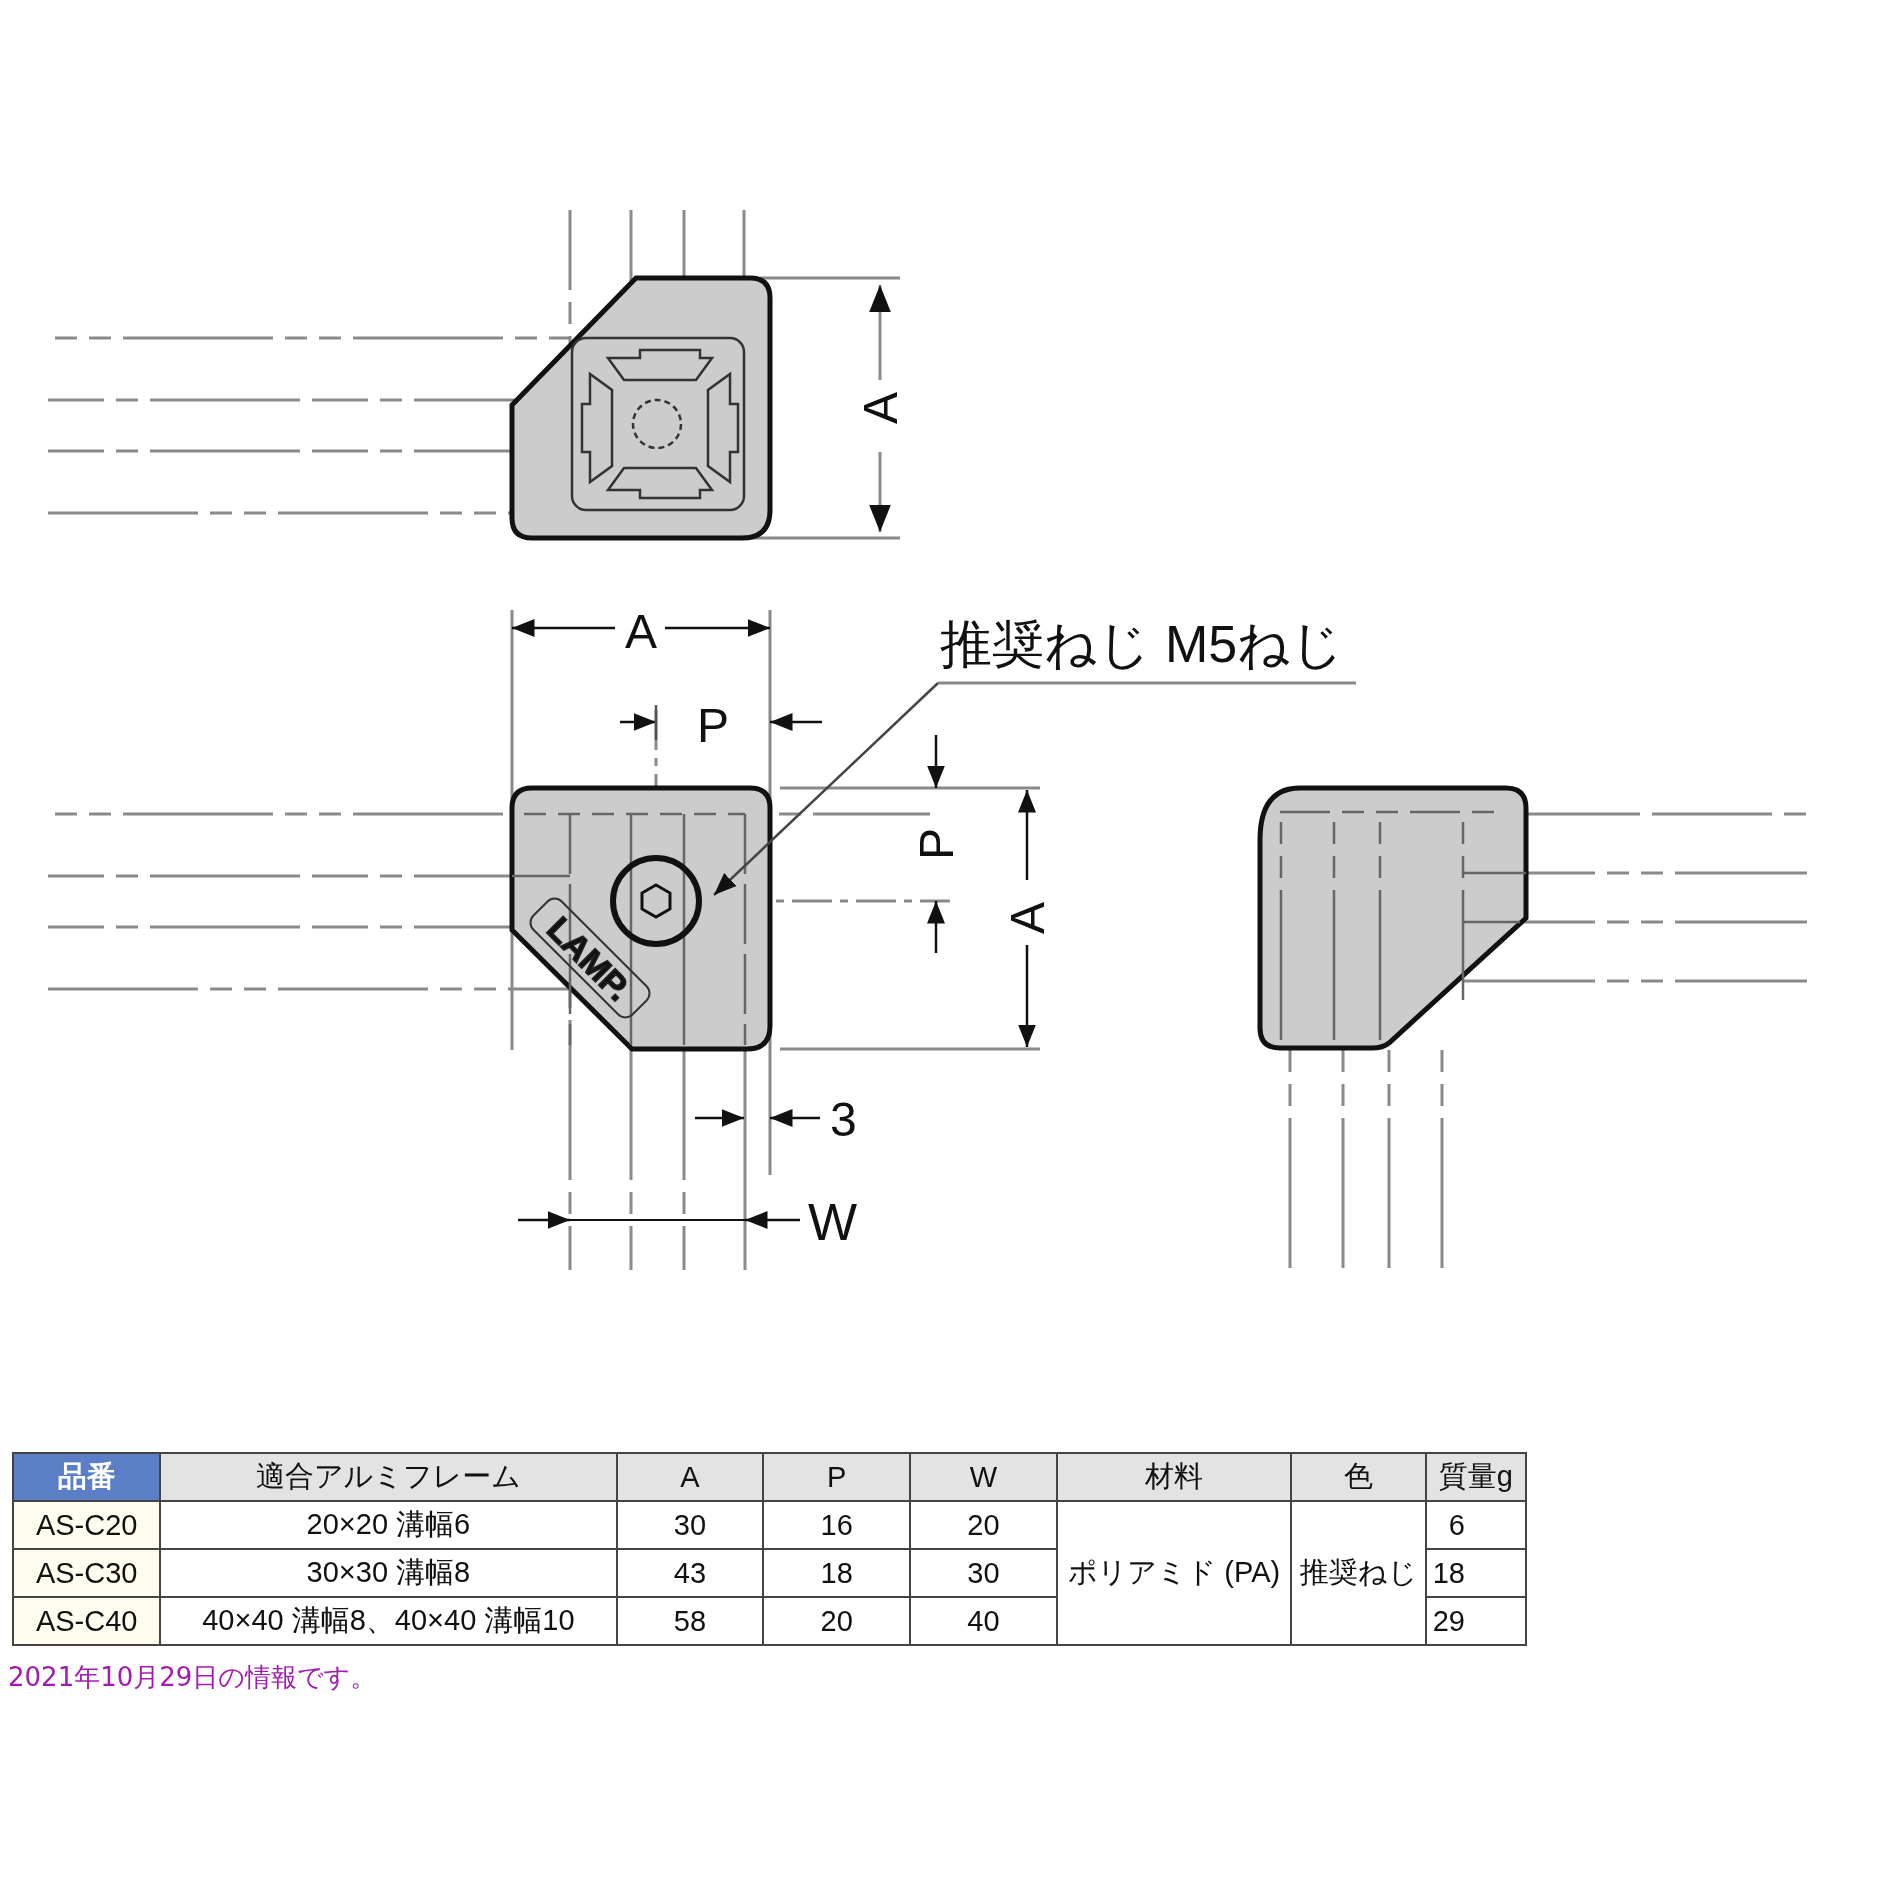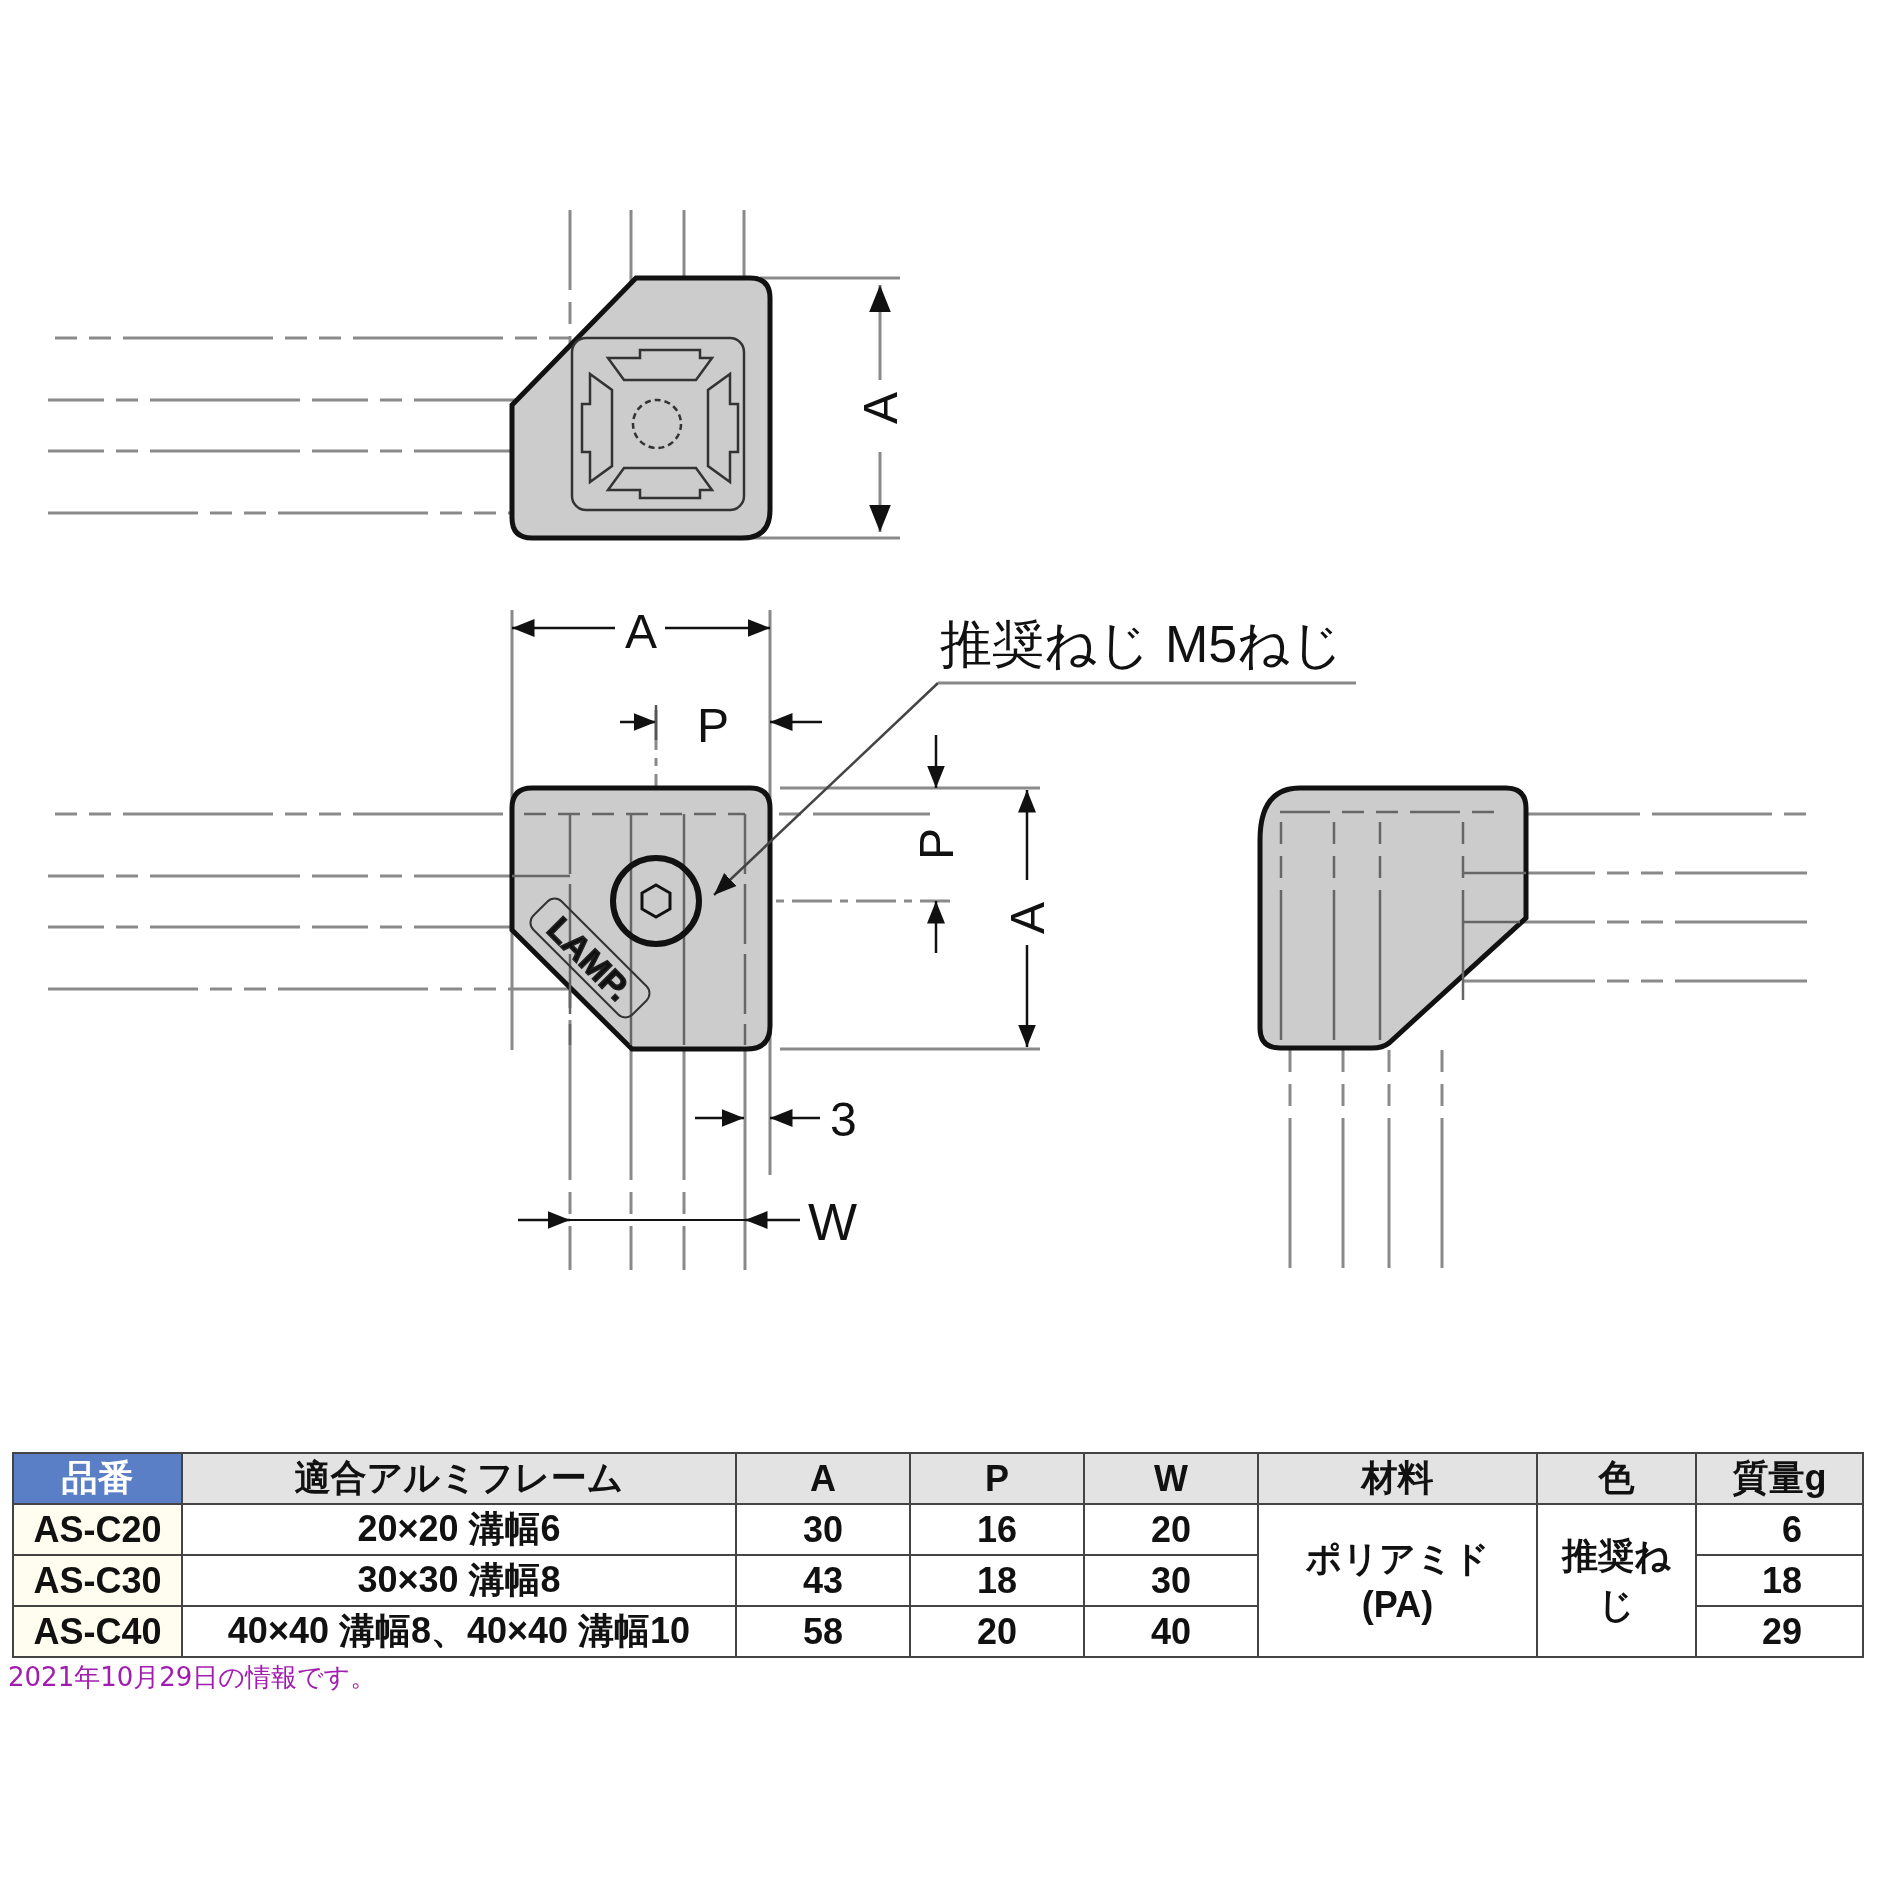--- a/index.html
+++ b/index.html
@@ -1,24 +1,24 @@
 <!DOCTYPE html>
 <html><head>
 <meta charset="utf-8">
 <style>
   html, body { margin:0; padding:0; background:#ffffff; }
   body { width:1888px; height:1888px; position:relative; overflow:hidden;
          font-family:"DejaVu Sans","Liberation Sans",sans-serif; color:#111; }
   #drawing { position:absolute; left:0; top:0; width:1888px; height:1400px; }
   .lbl { font-family:"Liberation Sans","DejaVu Sans",sans-serif; fill:#111; }
-  table.spec { position:absolute; left:12px; top:1452px; width:1852px;
+  table.spec { position:absolute; left:12px; top:1452px; width:1515px;
     border-collapse:collapse; font-family:"Liberation Sans","DejaVu Sans",sans-serif;
-    font-size:36px; color:#111; }
+    font-size:29px; color:#111; }
   table.spec th, table.spec td { border:2px solid #444; height:46px; padding:0 6px;
-    text-align:center; font-weight:bold; }
+    text-align:center; font-weight:normal; }
   table.spec th { background:#e3e3e3; }
   table.spec th.first { background:#5a7fc7; color:#ffffff; font-weight:bold; }
   table.spec td.pn { background:#fffdf0;margin-left:8px; }
   table.spec td.mass { text-align:right; padding-right:60px; }
   .note { position:absolute; left:8px; top:1660px; font-size:26px;
     font-family:"DejaVu Sans","Liberation Sans",sans-serif; color:#a21caf; }
 </style>
 </head>
 <body>
 

